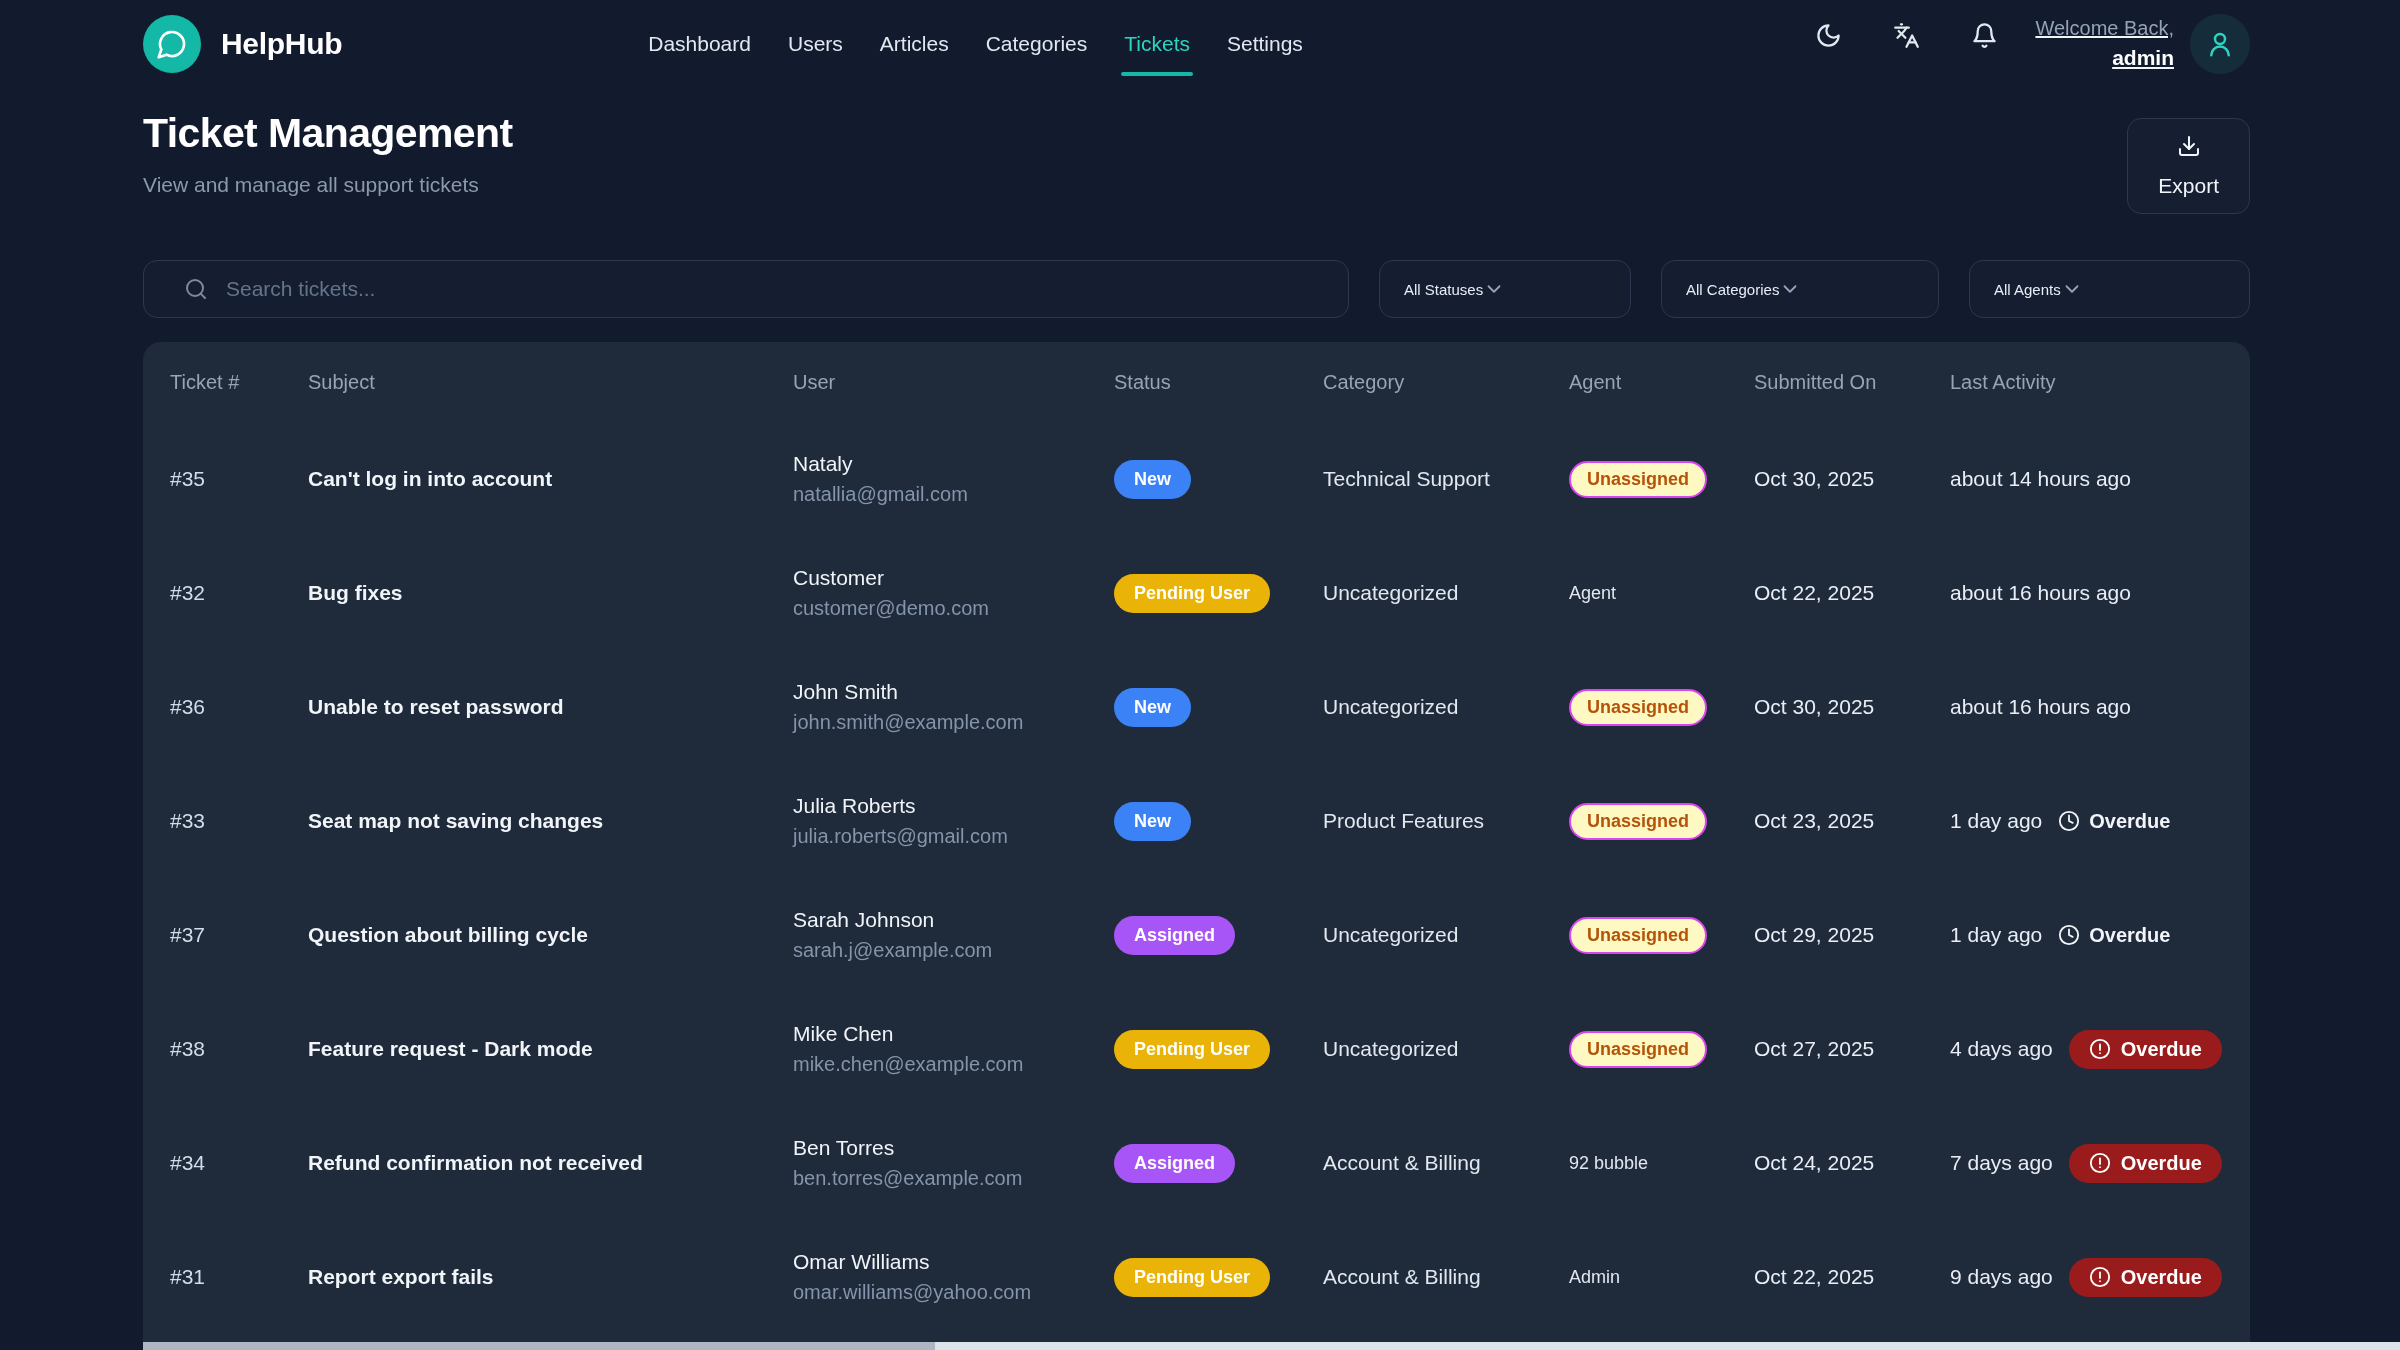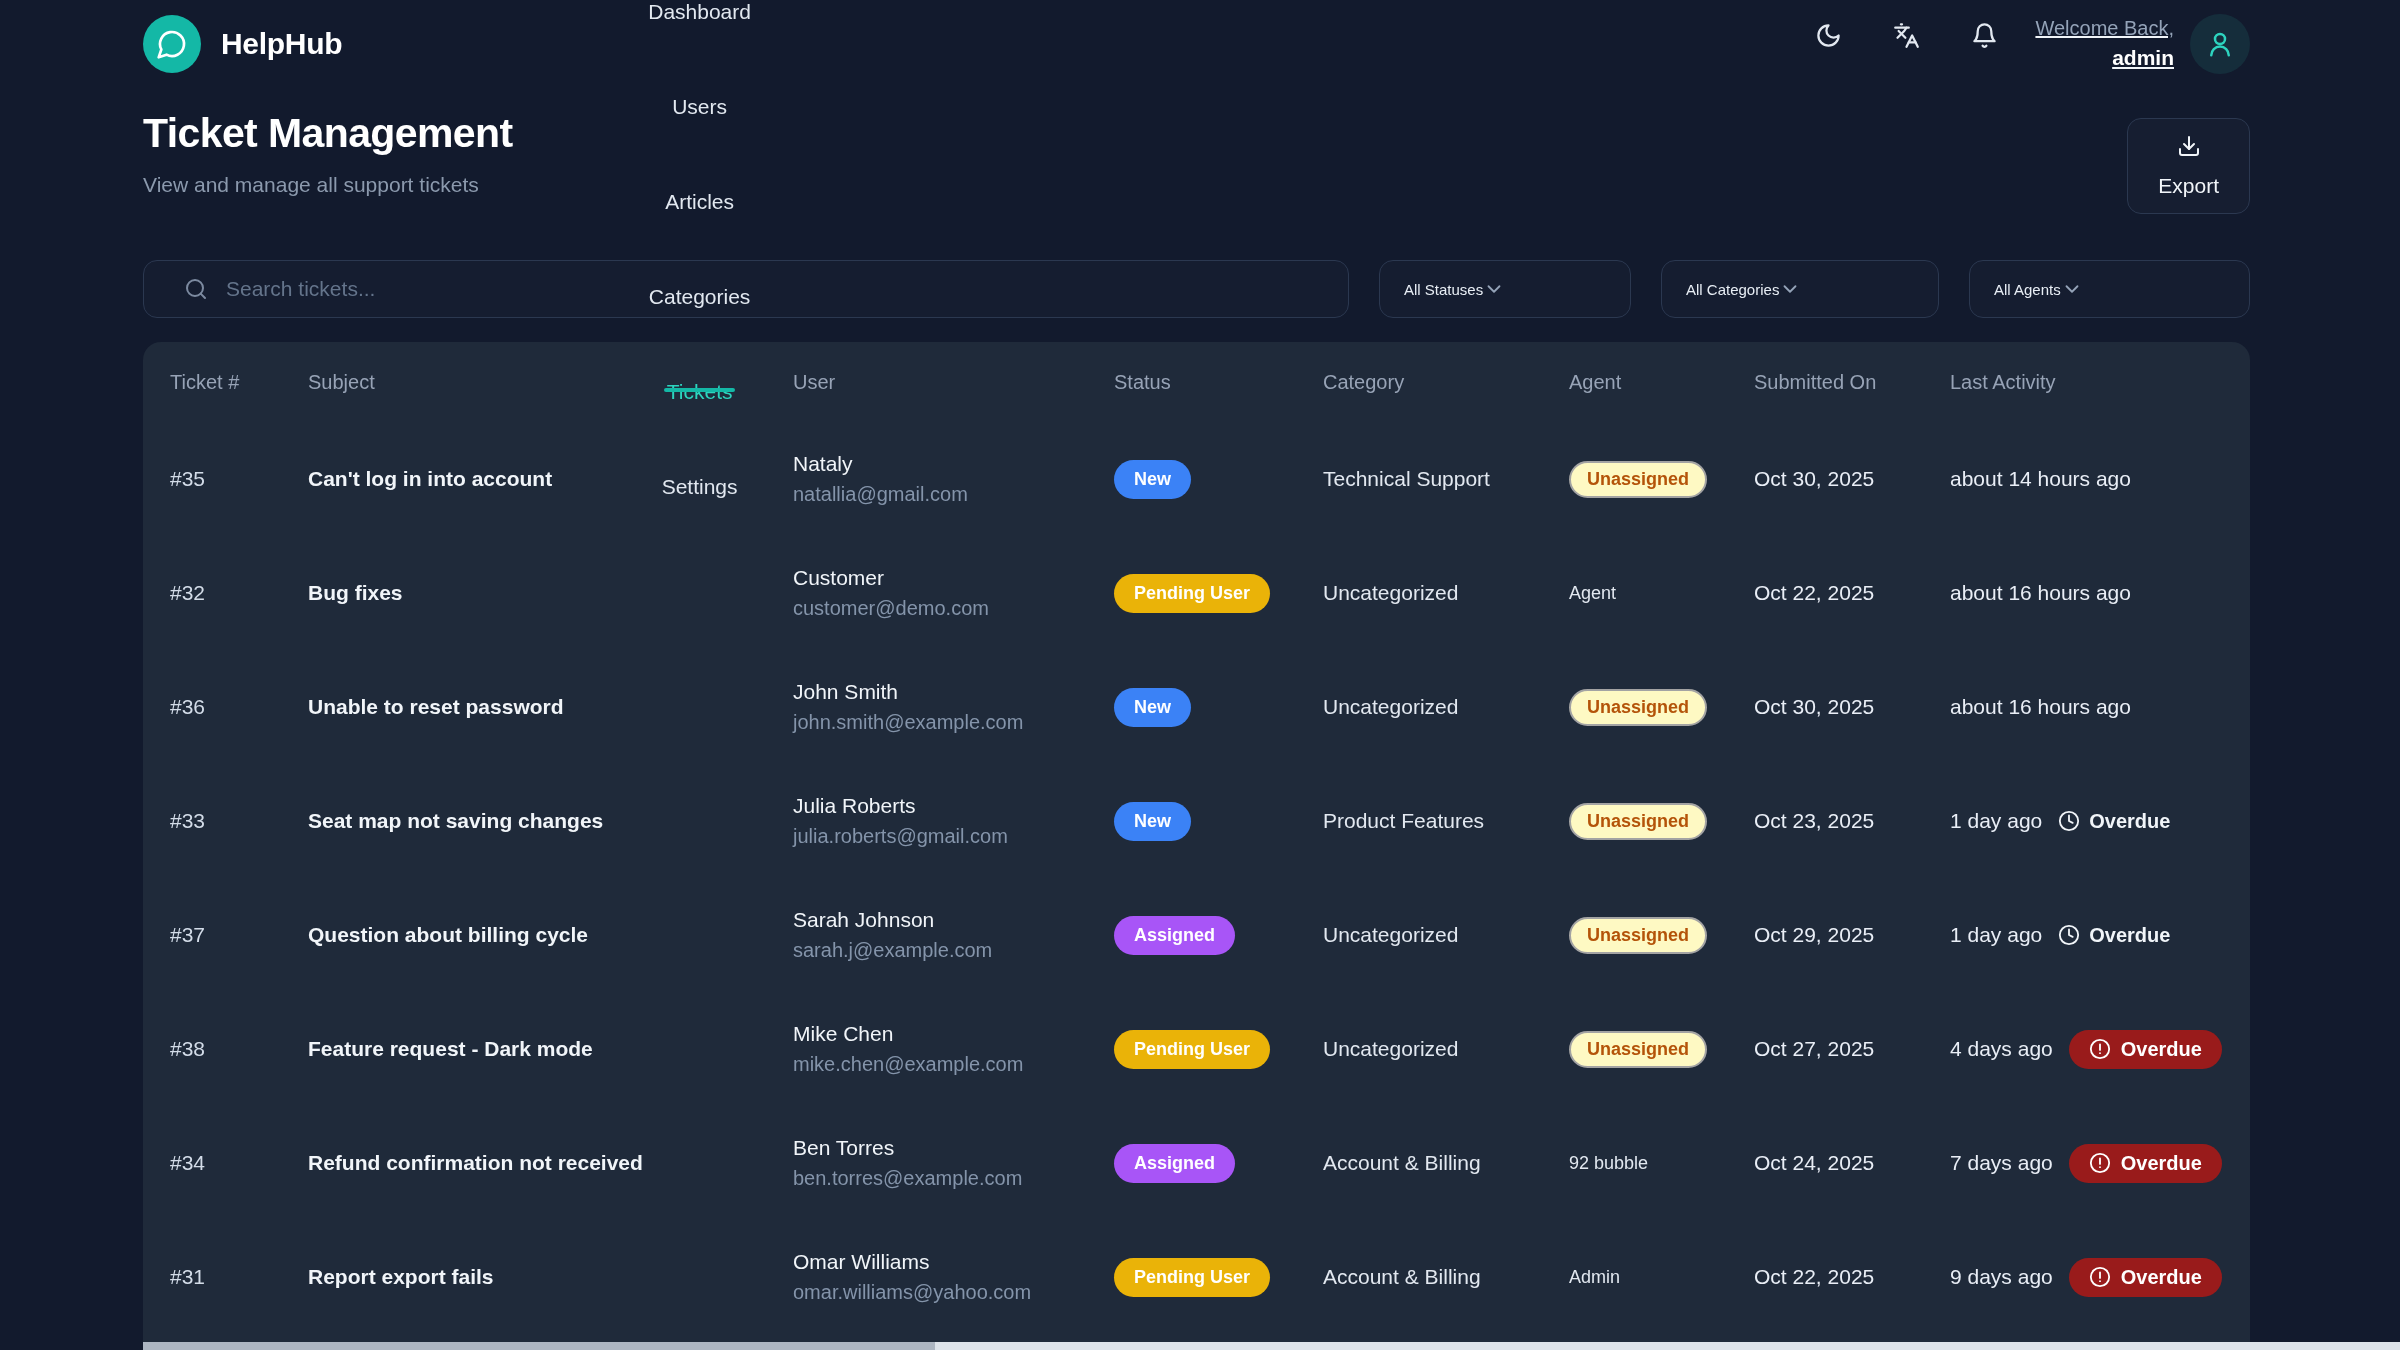--- a/index.html
+++ b/index.html
@@ -20,21 +20,21 @@
     position:relative;
   }
   svg{display:block;}
 
   
   .navbar{height:88px;display:flex;align-items:center;padding:0 150px 0 143px;}
   .brand{display:flex;align-items:center;gap:20px;}
   .brand-circle{width:58px;height:58px;border-radius:50%;background:var(--teal-solid);
     display:flex;align-items:center;justify-content:center;color:#fff;}
   .brand-name{font-size:30px;font-weight:700;color:#ffffff;letter-spacing:-0.3px;}
-  .nav{display:flex;gap:71px;margin-left:306px;height:88px;align-items:center;flex-direction:column;}
+  .nav{display:flex;gap:37px;margin-left:306px;height:88px;align-items:center;}
   .nav-link{font-size:21px;color:#e2e8f0;cursor:pointer;position:relative;height:88px;
     display:flex;align-items:center;text-decoration:none;}
   .nav-link.active{color:var(--teal);}
   .nav-link.active::after{content:"";position:absolute;left:-3px;right:-3px;bottom:12px;
     height:4px;background:var(--teal-solid);border-radius:2px;}
   .top-right{margin-left:auto;display:flex;align-items:flex-start;text-decoration:underline;}
   .icon-btn{width:42px;height:42px;display:flex;align-items:center;justify-content:center;
     color:#e2e8f0;cursor:pointer;margin-left:36px;}
   .welcome{text-align:right;margin-left:30px;line-height:1.45;}
   .welcome .hi{color:var(--muted);font-size:20px;}
@@ -79,21 +79,21 @@
   .c-subject{color:#f1f5f9;font-size:21px;font-weight:600;}
   .uname{font-size:21px;color:#f1f5f9;margin-bottom:7px;}
   .uemail{font-size:20px;color:#8494aa;}
   .badge{display:inline-flex;align-items:center;padding:9px 20px;border-radius:999px;
     font-size:18px;font-weight:700;color:#ffffff;}
   .badge.new{background:#3b82f6;}
   .badge.pending{background:#eab308;}
   .badge.assigned{background:#a855f7;}
   .c-category{font-size:21px;color:#e2e8f0;}
   .agent-badge.unassigned{display:inline-flex;background:#fef9c3;color:#b45309;
-    border:2px solid #a3a3a3;padding:6px 16px;border-radius:999px;font-size:18px;font-weight:700;}
+    border:2px solid #d946ef;padding:6px 16px;border-radius:999px;font-size:18px;font-weight:700;}
   .agent-badge.plain{font-size:18px;color:#e2e8f0;}
   .c-submitted{font-size:21px;color:#e9eef6;}
   .c-activity{display:flex;align-items:center;gap:16px;font-size:21px;color:#e9eef6;}
   .overdue-plain{display:inline-flex;align-items:center;gap:9px;font-weight:700;
     font-size:20px;color:#f1f5f9;}
   .overdue-badge{display:inline-flex;align-items:center;gap:10px;background:#991b1b;
     color:#ffffff;font-weight:700;font-size:20px;padding:8px 20px;border-radius:999px;}
 
   
   .hscrollbar{position:absolute;left:143px;right:0;bottom:0;height:8px;background:#dde3ea;}

